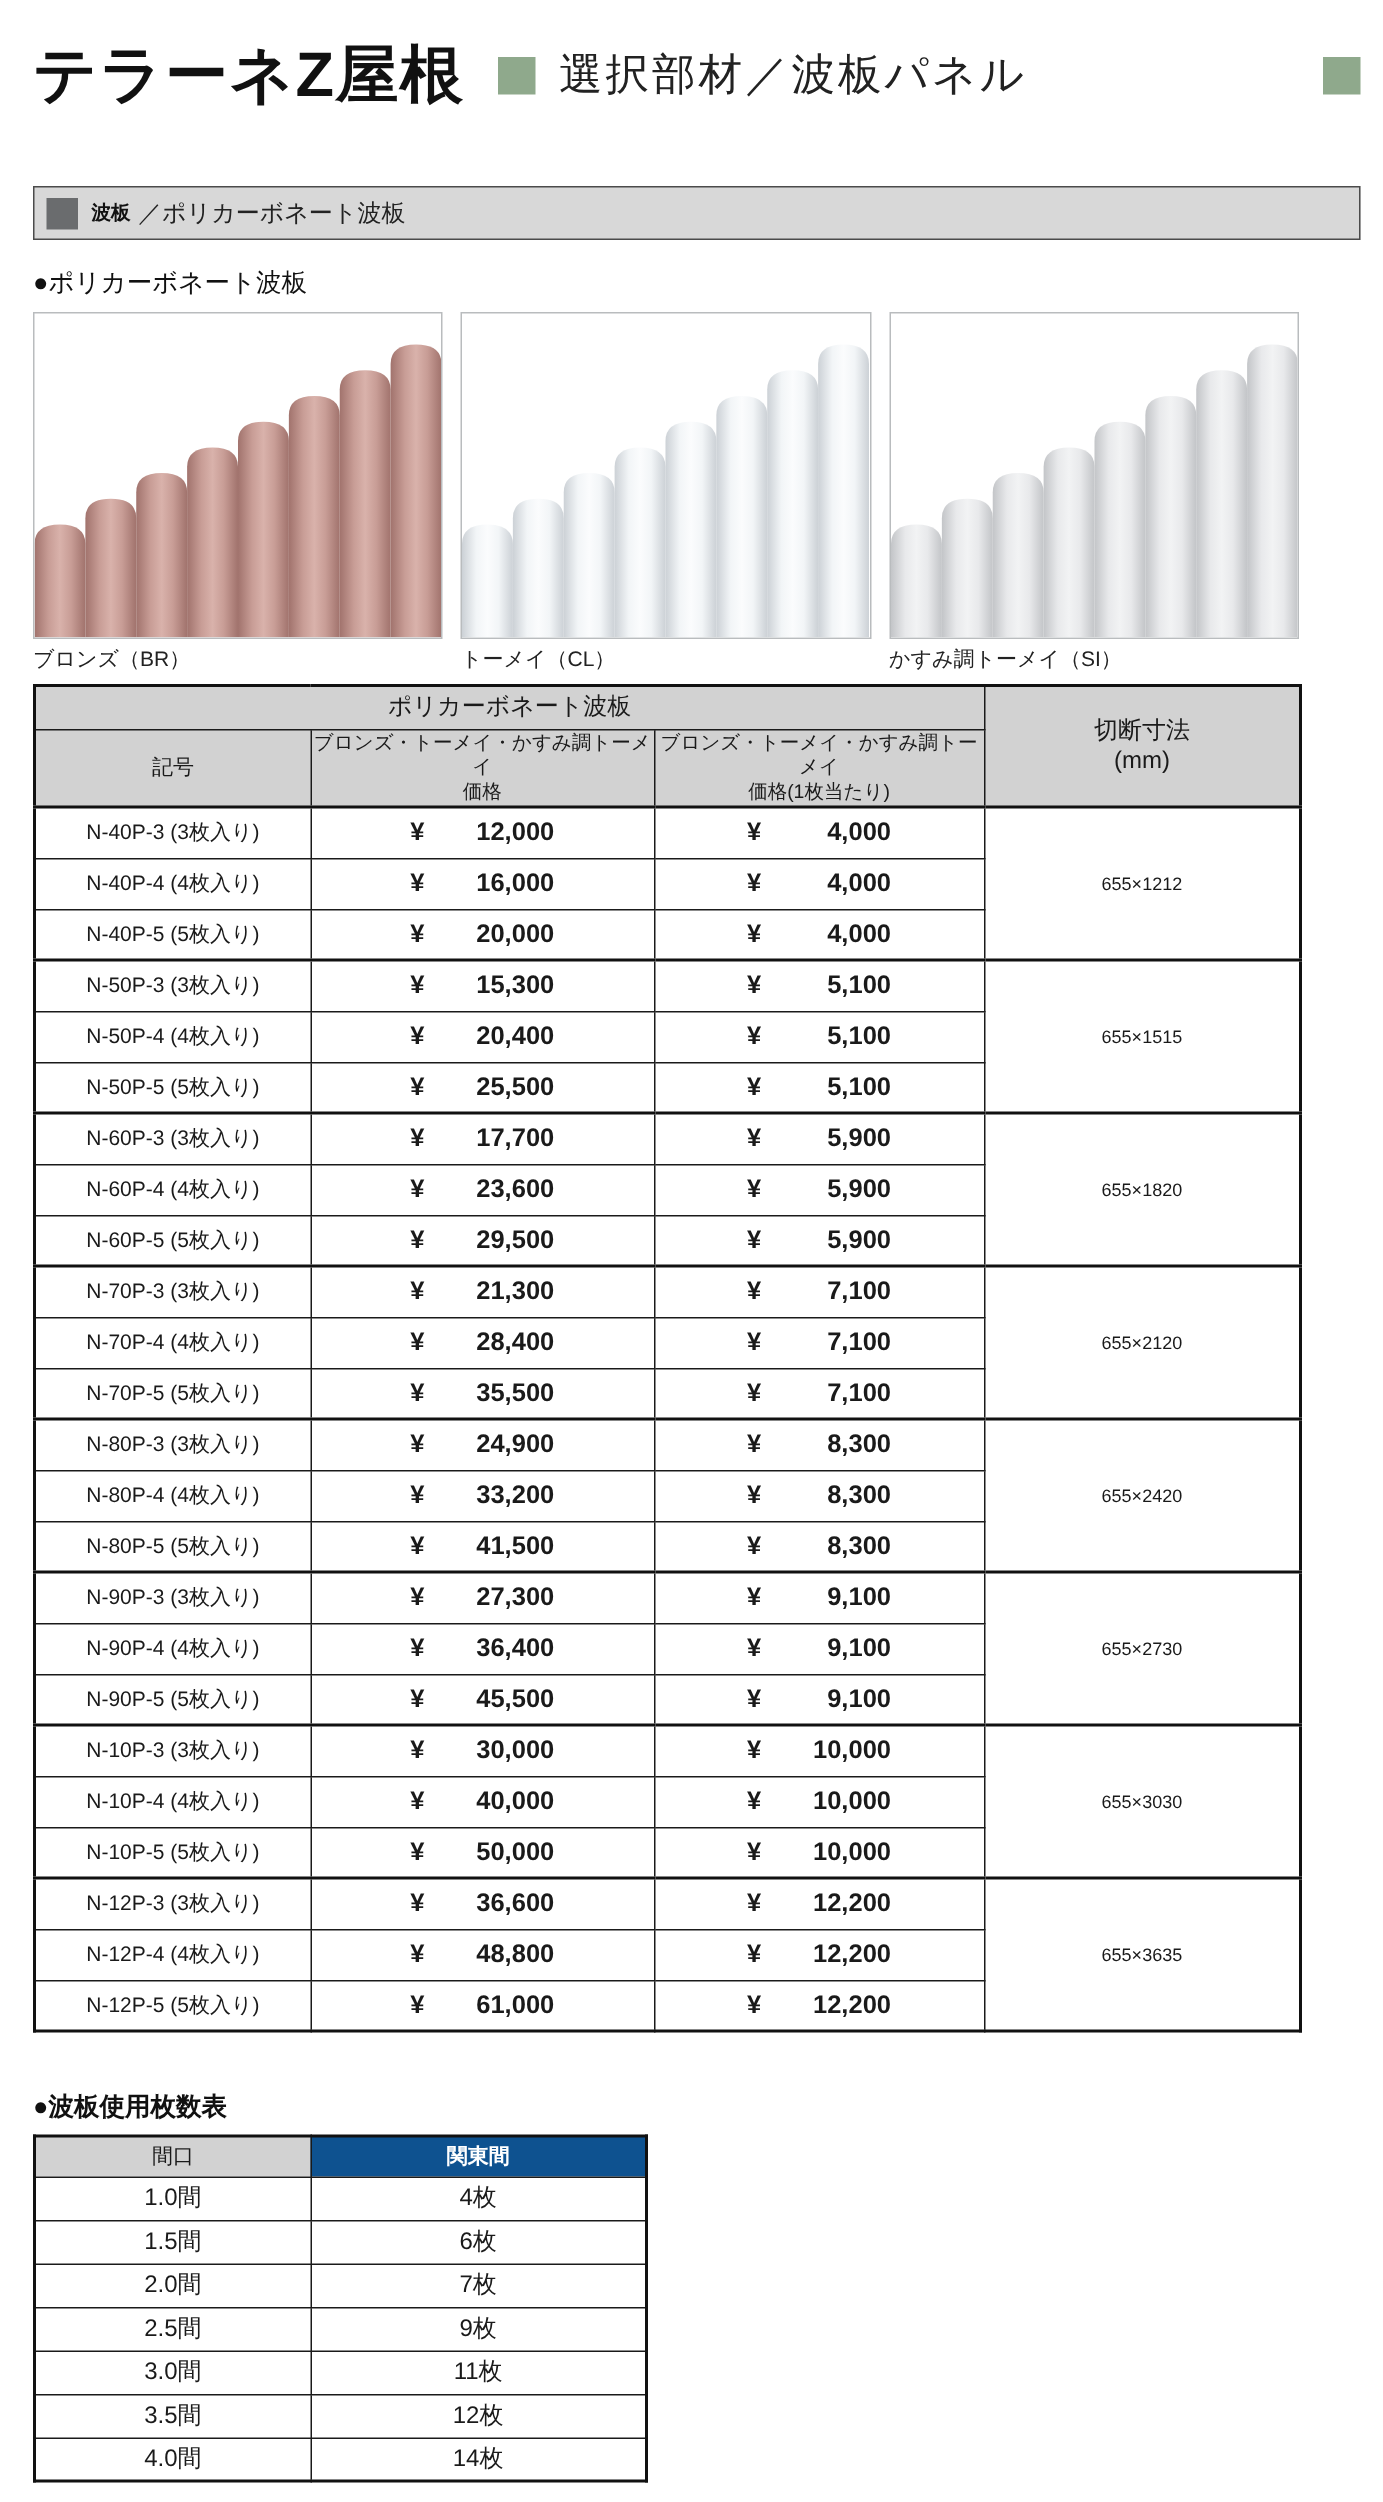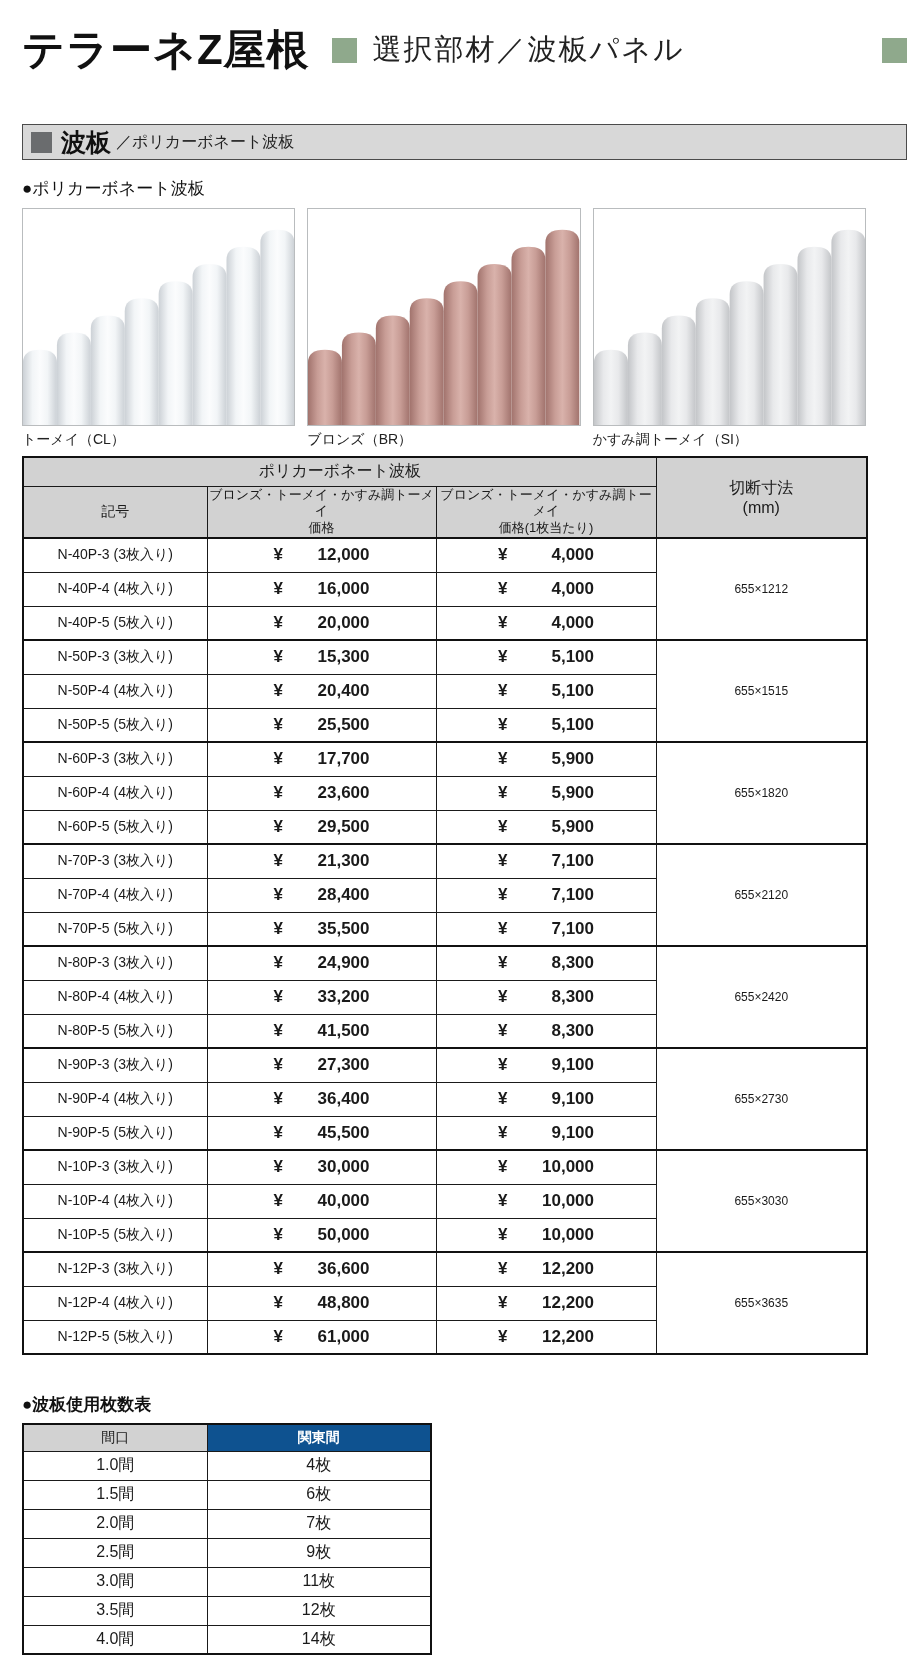--- a/index.html
+++ b/index.html
@@ -24,21 +24,21 @@
   .gsq-right { margin-left:auto; }
 
   
   .section-bar {
     margin-top: 50px; width: 885px; height: 36px;
     background: var(--bar-gray);
     border: 1px solid #4b4b4b;
     display:flex; align-items:center; padding-left: 8px; gap: 9px;
   }
   .bar-square { width:21px; height:21px; background: var(--bar-square); }
-  .bar-label-bold { font-size: 25px; font-weight: bold; color:#111; }
+  .bar-label-bold { font-size: 13px; font-weight: bold; color:#111; }
   .bar-label-rest { font-size: 16px; color:#222; margin-left:-4px; }
 
   
   .prod-heading { margin-top: 17px; font-size: 17px; font-weight: 400; color:#111; }
   .swatch-row { display:flex; gap: 12px; margin-top: 8px; width: 844px; }
   .swatch { flex: 1 1 0; }
   .photo {
     height: 218px; background:#fff;
     border: 1px solid #b9bcbe;
     overflow:hidden;
@@ -94,20 +94,44 @@
   </div>
 
   <div class="section-bar">
     <span class="bar-square"></span>
     <span class="bar-label-bold">波板</span>
     <span class="bar-label-rest">／ポリカーボネート波板</span>
   </div>
 
   <div class="prod-heading">●ポリカーボネート波板</div>
   <div class="swatch-row">
+      <div class="swatch">
+        <div class="photo">
+          <svg viewBox="0 0 272 218" preserveAspectRatio="none">
+            <defs>
+              <linearGradient id="g-bronze" x1="0" y1="0" x2="1" y2="0">
+                <stop offset="0" stop-color="#a1736d"></stop>
+                <stop offset="0.28" stop-color="#c89d96"></stop>
+                <stop offset="0.5" stop-color="#d9b2ab"></stop>
+                <stop offset="0.72" stop-color="#c89d96"></stop>
+                <stop offset="1" stop-color="#a1736d"></stop>
+              </linearGradient>
+            </defs>
+            <path d="M 0 218 L 0 155 Q 0 142 17 142 Q 34 142 34 155 L 34 218 Z" fill="url(#g-bronze)"></path>
+            <path d="M 34 218 L 34 137.7 Q 34 124.7 51 124.7 Q 68 124.7 68 137.7 L 68 218 Z" fill="url(#g-bronze)"></path>
+            <path d="M 68 218 L 68 120.4 Q 68 107.4 85 107.4 Q 102 107.4 102 120.4 L 102 218 Z" fill="url(#g-bronze)"></path>
+            <path d="M 102 218 L 102 103.1 Q 102 90.1 119 90.1 Q 136 90.1 136 103.1 L 136 218 Z" fill="url(#g-bronze)"></path>
+            <path d="M 136 218 L 136 85.8 Q 136 72.8 153 72.8 Q 170 72.8 170 85.8 L 170 218 Z" fill="url(#g-bronze)"></path>
+            <path d="M 170 218 L 170 68.5 Q 170 55.5 187 55.5 Q 204 55.5 204 68.5 L 204 218 Z" fill="url(#g-bronze)"></path>
+            <path d="M 204 218 L 204 51.19999999999999 Q 204 38.19999999999999 221 38.19999999999999 Q 238 38.19999999999999 238 51.19999999999999 L 238 218 Z" fill="url(#g-bronze)"></path>
+            <path d="M 238 218 L 238 33.89999999999999 Q 238 20.89999999999999 255 20.89999999999999 Q 272 20.89999999999999 272 33.89999999999999 L 272 218 Z" fill="url(#g-bronze)"></path>
+          </svg>
+        </div>
+        <div class="swatch-label">ブロンズ（BR）</div>
+      </div>
       <div class="swatch">
         <div class="photo">
           <svg viewBox="0 0 272 218" preserveAspectRatio="none">
             <defs>
               <linearGradient id="g-clear" x1="0" y1="0" x2="1" y2="0">
                 <stop offset="0" stop-color="#ccd1d6"></stop>
                 <stop offset="0.28" stop-color="#f2f5f7"></stop>
                 <stop offset="0.5" stop-color="#fbfcfd"></stop>
                 <stop offset="0.72" stop-color="#f2f5f7"></stop>
                 <stop offset="1" stop-color="#ccd1d6"></stop>
@@ -122,44 +146,20 @@
             <path d="M 204 218 L 204 51.19999999999999 Q 204 38.19999999999999 221 38.19999999999999 Q 238 38.19999999999999 238 51.19999999999999 L 238 218 Z" fill="url(#g-clear)"></path>
             <path d="M 238 218 L 238 33.89999999999999 Q 238 20.89999999999999 255 20.89999999999999 Q 272 20.89999999999999 272 33.89999999999999 L 272 218 Z" fill="url(#g-clear)"></path>
           </svg>
         </div>
         <div class="swatch-label">トーメイ（CL）</div>
       </div>
       <div class="swatch">
         <div class="photo">
           <svg viewBox="0 0 272 218" preserveAspectRatio="none">
             <defs>
-              <linearGradient id="g-bronze" x1="0" y1="0" x2="1" y2="0">
-                <stop offset="0" stop-color="#a1736d"></stop>
-                <stop offset="0.28" stop-color="#c89d96"></stop>
-                <stop offset="0.5" stop-color="#d9b2ab"></stop>
-                <stop offset="0.72" stop-color="#c89d96"></stop>
-                <stop offset="1" stop-color="#a1736d"></stop>
-              </linearGradient>
-            </defs>
-            <path d="M 0 218 L 0 155 Q 0 142 17 142 Q 34 142 34 155 L 34 218 Z" fill="url(#g-bronze)"></path>
-            <path d="M 34 218 L 34 137.7 Q 34 124.7 51 124.7 Q 68 124.7 68 137.7 L 68 218 Z" fill="url(#g-bronze)"></path>
-            <path d="M 68 218 L 68 120.4 Q 68 107.4 85 107.4 Q 102 107.4 102 120.4 L 102 218 Z" fill="url(#g-bronze)"></path>
-            <path d="M 102 218 L 102 103.1 Q 102 90.1 119 90.1 Q 136 90.1 136 103.1 L 136 218 Z" fill="url(#g-bronze)"></path>
-            <path d="M 136 218 L 136 85.8 Q 136 72.8 153 72.8 Q 170 72.8 170 85.8 L 170 218 Z" fill="url(#g-bronze)"></path>
-            <path d="M 170 218 L 170 68.5 Q 170 55.5 187 55.5 Q 204 55.5 204 68.5 L 204 218 Z" fill="url(#g-bronze)"></path>
-            <path d="M 204 218 L 204 51.19999999999999 Q 204 38.19999999999999 221 38.19999999999999 Q 238 38.19999999999999 238 51.19999999999999 L 238 218 Z" fill="url(#g-bronze)"></path>
-            <path d="M 238 218 L 238 33.89999999999999 Q 238 20.89999999999999 255 20.89999999999999 Q 272 20.89999999999999 272 33.89999999999999 L 272 218 Z" fill="url(#g-bronze)"></path>
-          </svg>
-        </div>
-        <div class="swatch-label">ブロンズ（BR）</div>
-      </div>
-      <div class="swatch">
-        <div class="photo">
-          <svg viewBox="0 0 272 218" preserveAspectRatio="none">
-            <defs>
               <linearGradient id="g-frosted" x1="0" y1="0" x2="1" y2="0">
                 <stop offset="0" stop-color="#c3c5c8"></stop>
                 <stop offset="0.28" stop-color="#e8e9eb"></stop>
                 <stop offset="0.5" stop-color="#f2f3f4"></stop>
                 <stop offset="0.72" stop-color="#e8e9eb"></stop>
                 <stop offset="1" stop-color="#c3c5c8"></stop>
               </linearGradient>
             </defs>
             <path d="M 0 218 L 0 155 Q 0 142 17 142 Q 34 142 34 155 L 34 218 Z" fill="url(#g-frosted)"></path>
             <path d="M 34 218 L 34 137.7 Q 34 124.7 51 124.7 Q 68 124.7 68 137.7 L 68 218 Z" fill="url(#g-frosted)"></path>

